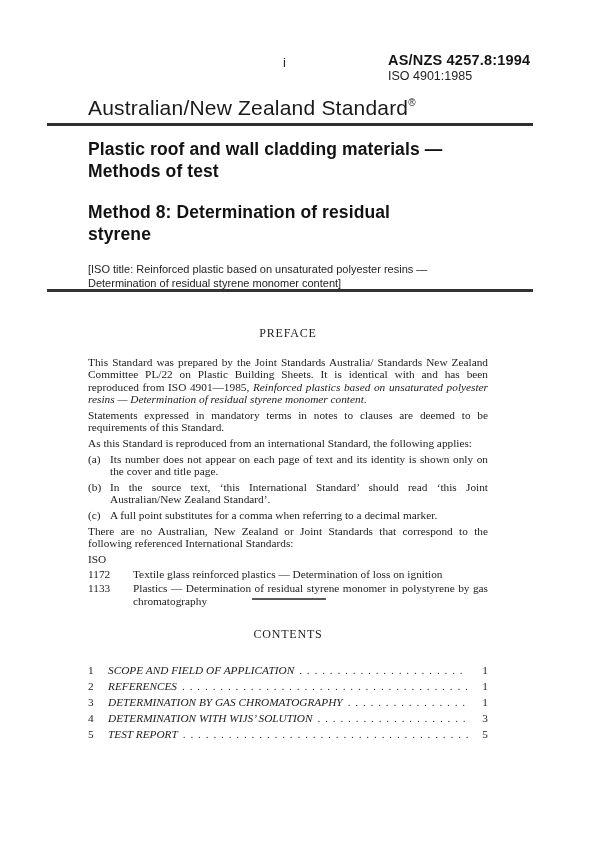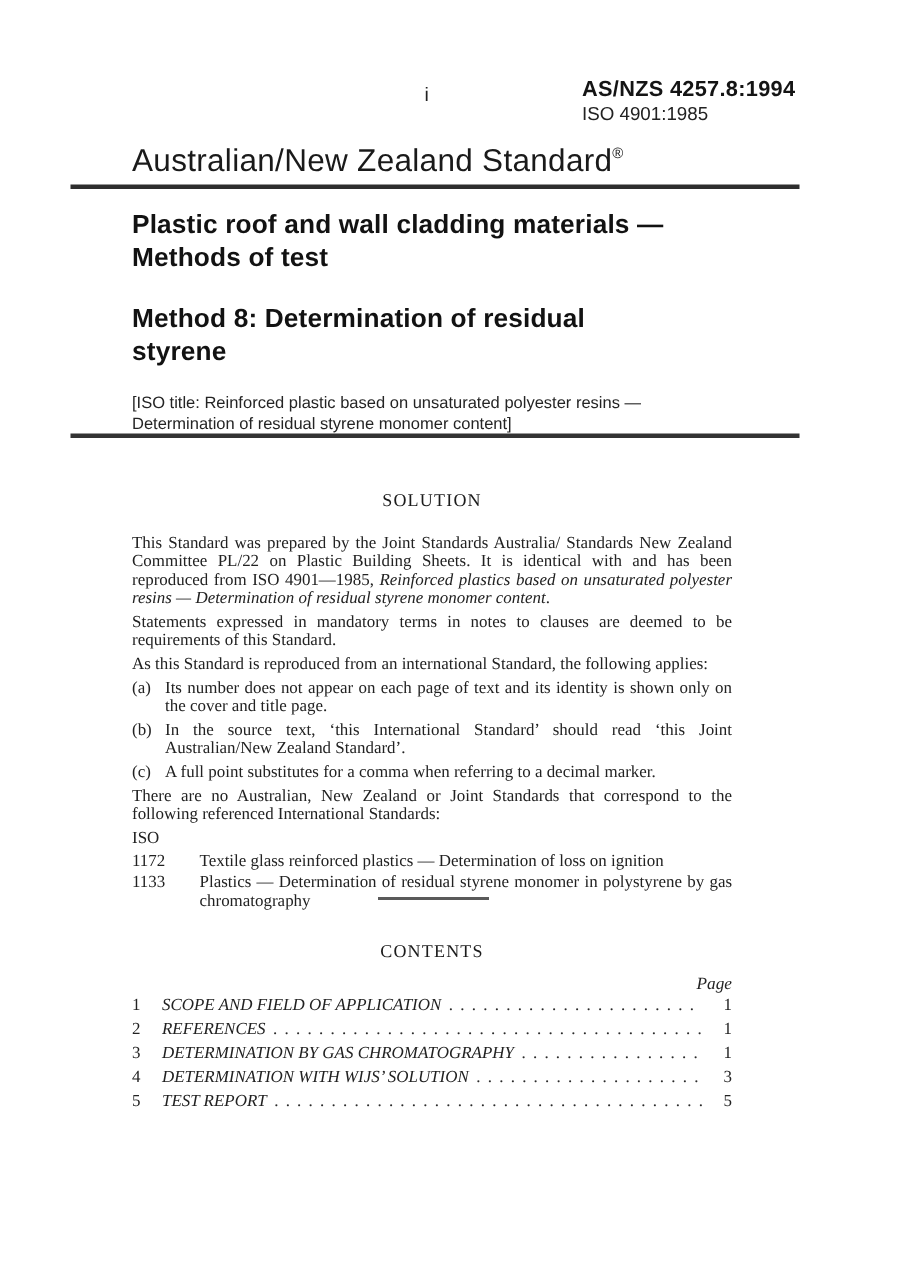--- a/index.html
+++ b/index.html
@@ -159,21 +159,21 @@
     <div>Methods of test</div>
   </div>
   <div class="method-title">
     <div>Method 8: Determination of residual</div>
     <div>styrene</div>
   </div>
   <div class="iso-title">[ISO title: Reinforced plastic based on unsaturated polyester resins — Determination of residual styrene monomer content]</div>
 
   <div class="rule-2"></div>
 
-  <div class="preface-heading">SOLUTION</div>
+  <div class="preface-heading">PREFACE</div>
 
   <div class="body-block">
     <p><span>This Standard was prepared by the Joint Standards Australia/ Standards New Zealand Committee PL/22 on Plastic Building Sheets. It is identical with and has been reproduced from ISO 4901—1985, </span><span class="italic">Reinforced plastics based on unsaturated polyester resins — Determination of residual styrene monomer content</span><span>.</span></p>
     <p>Statements expressed in mandatory terms in notes to clauses are deemed to be requirements of this Standard.</p>
     <p>As this Standard is reproduced from an international Standard, the following applies:</p>
 
     <div class="alpha-item">
       <span class="marker">(a)</span>
       <span class="text">Its number does not appear on each page of text and its identity is shown only on the cover and title page.</span>
     </div>
@@ -195,21 +195,20 @@
     </div>
     <div class="ref-item">
       <span class="num">1133</span>
       <span class="text">Plastics — Determination of residual styrene monomer in polystyrene by gas chromatography</span>
     </div>
   </div>
 
   <div class="rule-short"></div>
 
   <div class="contents-heading">CONTENTS</div>
-  <div class="page-label">Page</div>
 
   <div class="toc">
     <div class="toc-row">
       <span class="toc-num">1</span>
       <span class="toc-title">SCOPE AND FIELD OF APPLICATION</span>
       <span class="toc-dots"></span>
       <span class="toc-page">1</span>
     </div>
     <div class="toc-row">
       <span class="toc-num">2</span>

